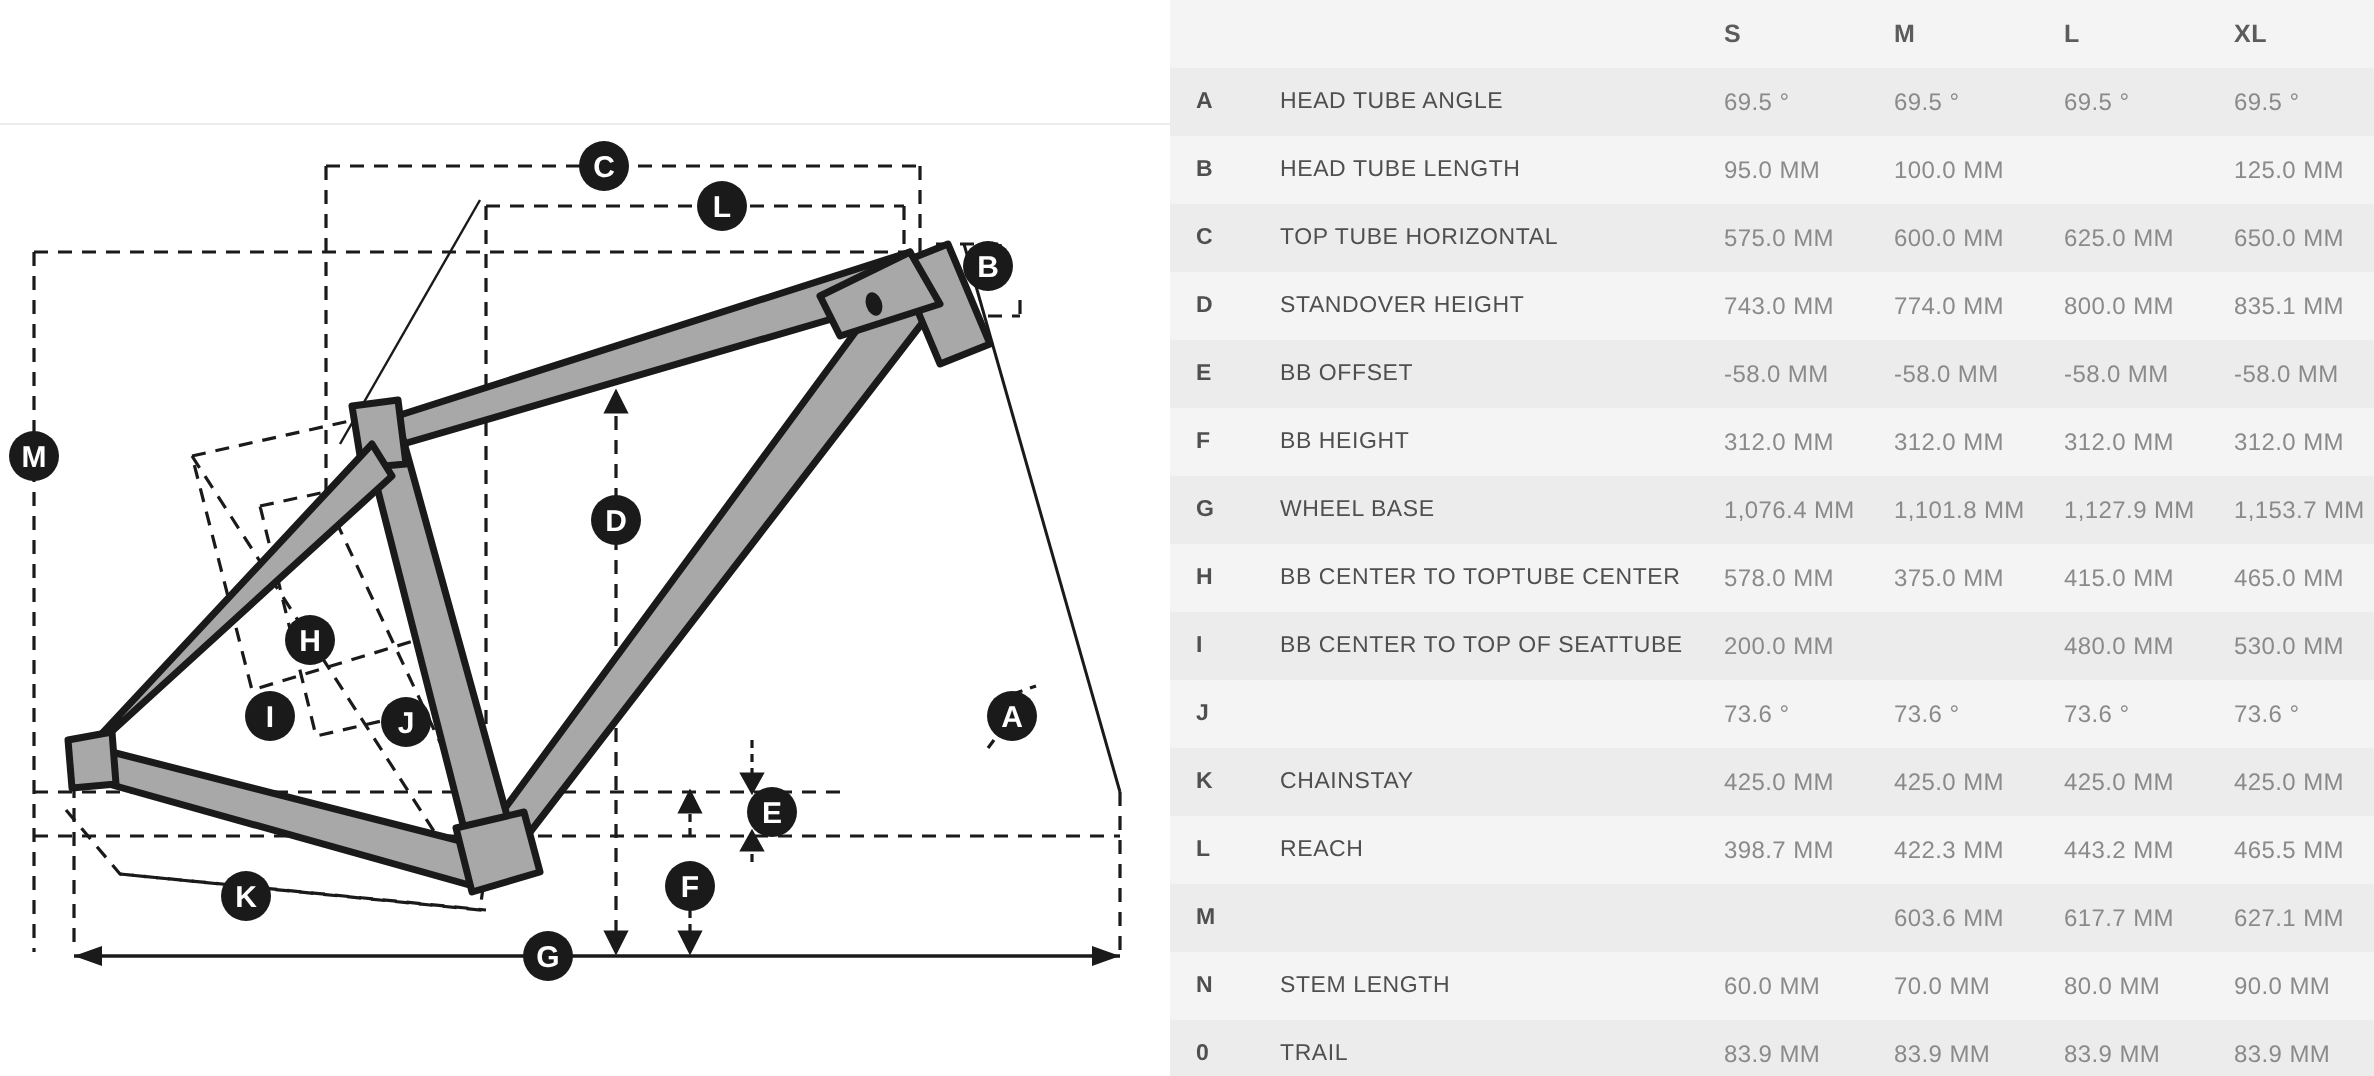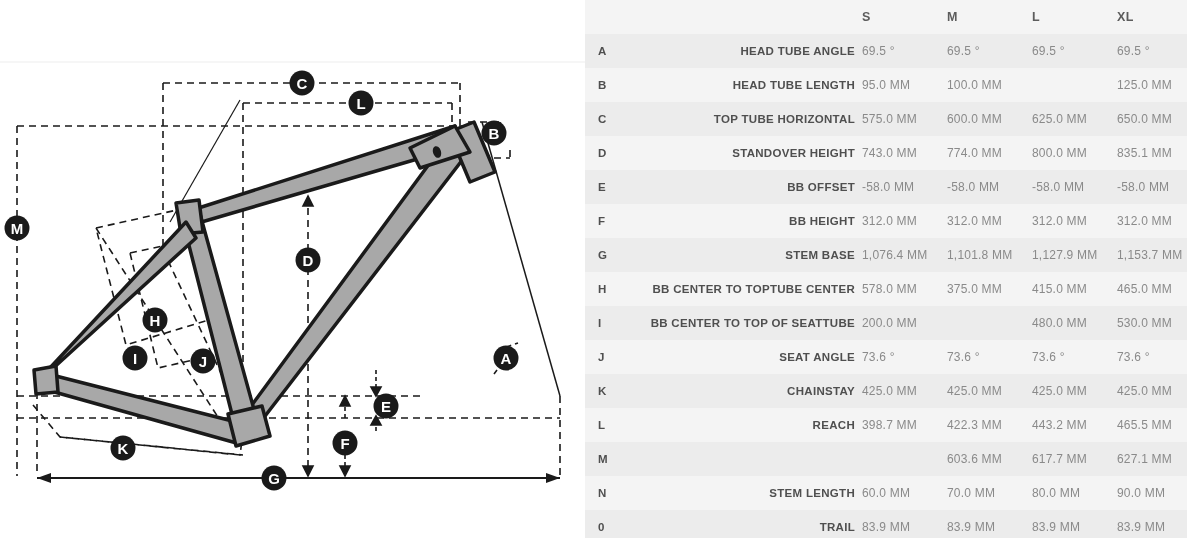--- a/index.html
+++ b/index.html
@@ -67,24 +67,23 @@
     width: 40px;
     font-size: 11.5px;
     font-weight: bold;
     color: #4f4f4f;
     letter-spacing: 0.2px;
   }
   .c-label {
     left: 55px;
     width: 215px;
     font-size: 11.5px;
-    font-weight: bold;
+    font-weight: normal;
     color: #4f4f4f;
     letter-spacing: 0.3px;
-    text-align: right;
   }
   .c-val {
     width: 85px;
     font-size: 12px;
     color: #8a8a8a;
     letter-spacing: 0.2px;
   }
   .c-s  { left: 277px; }
   .c-m  { left: 362px; }
   .c-l  { left: 447px; }
@@ -308,21 +307,21 @@
         <div class="trow shade-b" style="top: 204px;">
           <div class="cell c-letter">F</div>
           <div class="cell c-label">BB HEIGHT</div>
           <div class="cell c-val c-s">312.0 MM</div>
           <div class="cell c-val c-m">312.0 MM</div>
           <div class="cell c-val c-l">312.0 MM</div>
           <div class="cell c-val c-xl">312.0 MM</div>
         </div>
         <div class="trow shade-a" style="top: 238px;">
           <div class="cell c-letter">G</div>
-          <div class="cell c-label">STEM BASE</div>
+          <div class="cell c-label">WHEEL BASE</div>
           <div class="cell c-val c-s">1,076.4 MM</div>
           <div class="cell c-val c-m">1,101.8 MM</div>
           <div class="cell c-val c-l">1,127.9 MM</div>
           <div class="cell c-val c-xl">1,153.7 MM</div>
         </div>
         <div class="trow shade-b" style="top: 272px;">
           <div class="cell c-letter">H</div>
           <div class="cell c-label">BB CENTER TO TOPTUBE CENTER</div>
           <div class="cell c-val c-s">578.0 MM</div>
           <div class="cell c-val c-m">375.0 MM</div>
@@ -331,21 +330,20 @@
         </div>
         <div class="trow shade-a" style="top: 306px;">
           <div class="cell c-letter">I</div>
           <div class="cell c-label">BB CENTER TO TOP OF SEATTUBE</div>
           <div class="cell c-val c-s">200.0 MM</div>
           <div class="cell c-val c-l">480.0 MM</div>
           <div class="cell c-val c-xl">530.0 MM</div>
         </div>
         <div class="trow shade-b" style="top: 340px;">
           <div class="cell c-letter">J</div>
-          <div class="cell c-label">SEAT ANGLE</div>
           <div class="cell c-val c-s">73.6 °</div>
           <div class="cell c-val c-m">73.6 °</div>
           <div class="cell c-val c-l">73.6 °</div>
           <div class="cell c-val c-xl">73.6 °</div>
         </div>
         <div class="trow shade-a" style="top: 374px;">
           <div class="cell c-letter">K</div>
           <div class="cell c-label">CHAINSTAY</div>
           <div class="cell c-val c-s">425.0 MM</div>
           <div class="cell c-val c-m">425.0 MM</div>

